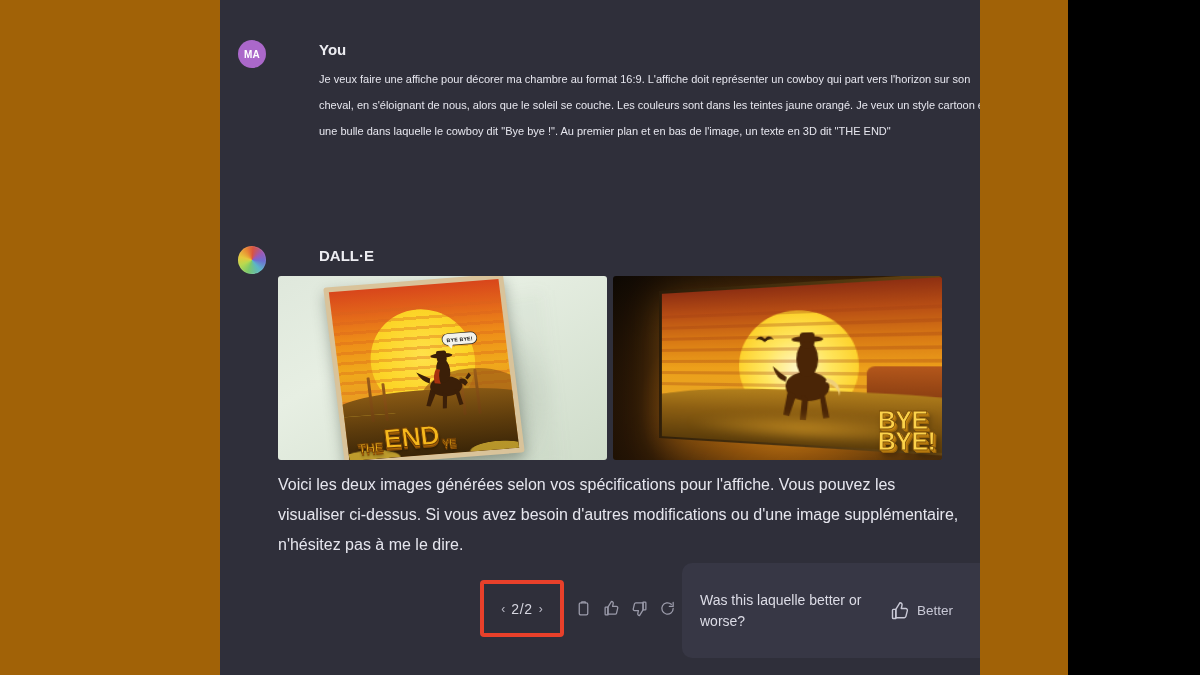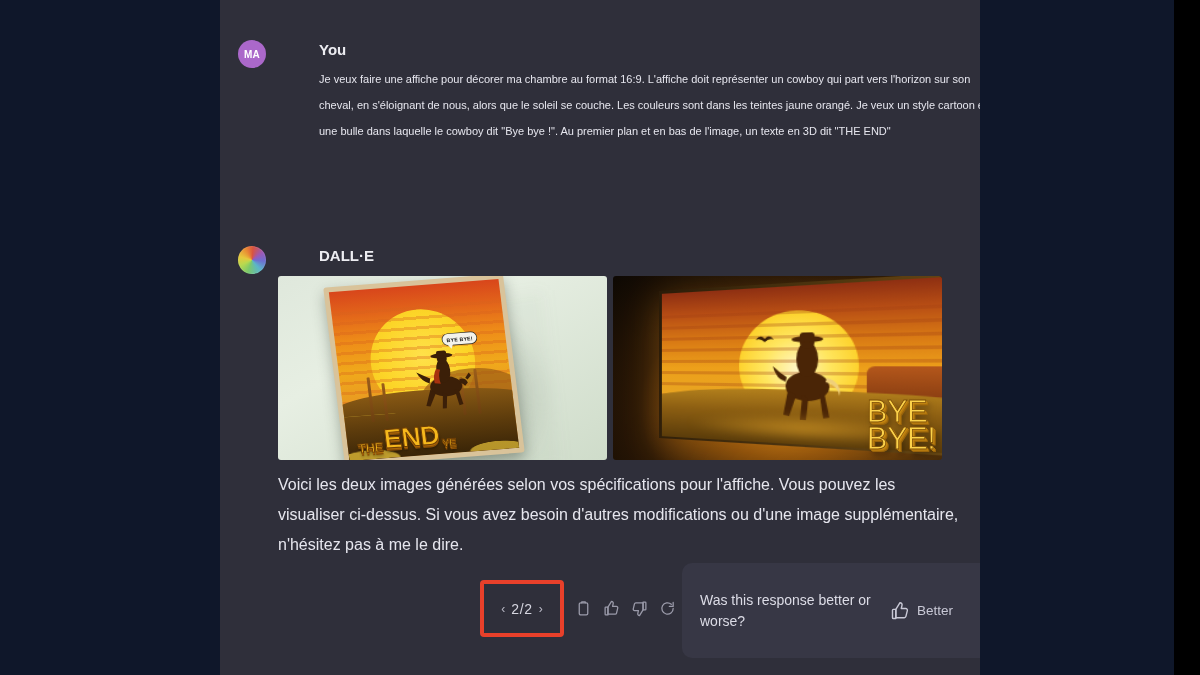--- a/index.html
+++ b/index.html
@@ -9,23 +9,23 @@
     width: 1200px;
     height: 675px;
     overflow: hidden;
   }
   body {
     font-family: "Liberation Sans", sans-serif;
     -webkit-font-smoothing: antialiased;
   }
   #screen {
     position: relative;
-    width: 1174px;
+    width: 1068px;
     height: 675px;
-    background: #0f172a;
+    background: #a16207;
   }
   
   #chat-panel {
     position: absolute;
     left: 220px;
     top: 0;
     width: 760px;
     height: 675px;
     background: #2f2f3a;
     overflow: hidden;
@@ -297,22 +297,22 @@
   .bird-right {
     position: absolute;
     left: 36%; top: 26%;
     width: 16px; height: 8px;
     color: #3a2009;
   }
   .bye3d {
     position: absolute;
     right: 2%;
     bottom: 4%;
-    font-size: 31px;
-    font-weight: 400;
+    font-size: 25px;
+    font-weight: 700;
     line-height: 0.86;
     letter-spacing: -0.5px;
     color: #fcd24a;
     text-align: left;
     text-shadow:
       1px 1px 0 #c98a12,
       2px 2px 0 #b5790e,
       3px 3px 0 #9a640b,
       4px 5px 6px rgba(0,0,0,0.55);
     -webkit-text-stroke: 0.8px #7d4e07;
@@ -552,21 +552,21 @@
       </div>
       <div class="tool-icon">
         <svg viewBox="0 0 24 24" fill="none" stroke="currentColor" stroke-width="1.8" stroke-linecap="round" stroke-linejoin="round">
           <path d="M20 12a8 8 0 1 1-2.6-5.9"></path>
           <path d="M20 3.5V9h-5.4"></path>
         </svg>
       </div>
     </div>
 
     <div id="feedback-panel">
-      <div id="feedback-question">Was this response better or worse?</div>
+      <div id="feedback-question">Was this laquelle better or worse?</div>
       <div class="fb-options">
 
         <div class="fb-option">
           <span>
             <svg viewBox="0 0 24 24" fill="none" stroke="currentColor" stroke-width="1.7" stroke-linecap="round" stroke-linejoin="round">
               <path d="M7 10v11H4a1 1 0 0 1-1-1v-9a1 1 0 0 1 1-1z"></path>
               <path d="M7 10l5-8a2.5 2.5 0 0 1 2.4 3.2L13.5 9h5.3a2 2 0 0 1 2 2.5l-1.7 7A2 2 0 0 1 17.1 20H7z"></path>
             </svg>
           </span>
           <span class="fb-label">Better</span>

